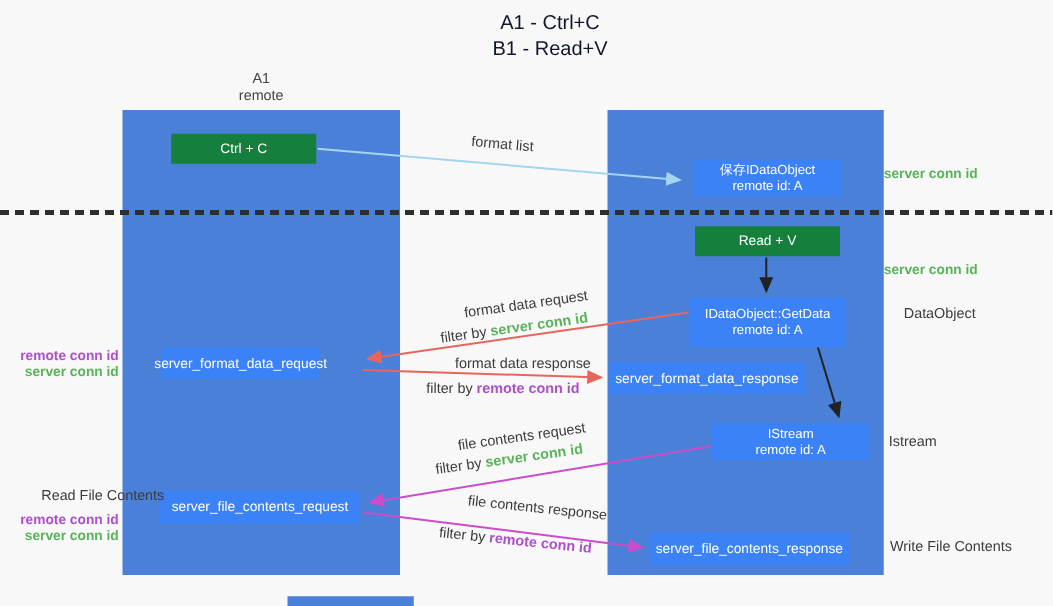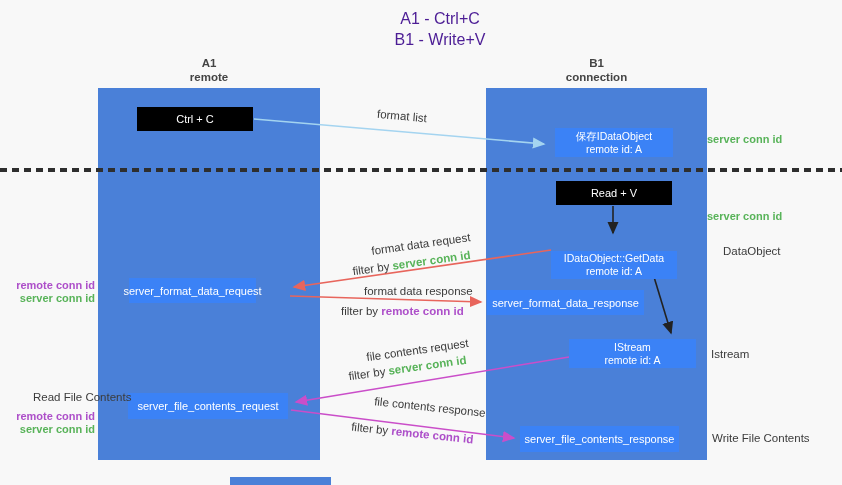--- a/index.html
+++ b/index.html
@@ -3,56 +3,52 @@
 <meta charset="utf-8">
 <style>
   html,body{margin:0;padding:0;}
   .canvas{
     position:relative;width:842px;height:485px;overflow:hidden;
     background:#f8f8f8;
     font-family:"Liberation Sans","DejaVu Sans",sans-serif;
     color:#3b3b3b;
   }
   .title{position:absolute;left:340px;top:8px;width:200px;text-align:center;
-    font-size:16px;line-height:21px;color:#4c1d95;}
-  .col-header{position:absolute;top:56px;text-align:center;font-size:11.5px;line-height:14px;color:#444;font-weight:bold;}
+    font-size:16px;line-height:21px;color:#0f172a;}
+  .col-header{position:absolute;top:56px;text-align:center;font-size:11.5px;line-height:14px;color:#444;}
   .lifeline{position:absolute;top:88px;height:372px;background:#4a80d8;}
   .dotted{position:absolute;left:0;top:168px;width:842px;height:4px;
     background:repeating-linear-gradient(90deg,#2e2e2e 0 7px,transparent 7px 12px);}
   .box{position:absolute;display:flex;flex-direction:column;align-items:center;justify-content:center;
     text-align:center;color:#fff;}
   .box.single{font-size:11px;}
   .box.double{font-size:10.5px;line-height:13px;}
-  .green{background:#000000;}
+  .green{background:#15803d;}
   .orange{background:#3b82f6;}
   .lbl{position:absolute;font-size:11.5px;color:#3b3b3b;white-space:nowrap;}
   .lbl.b{font-weight:bold;font-size:11px;}
   .green-t{color:#58b359;font-weight:bold;}
   .purple-t{color:#ad4fc9;font-weight:bold;}
   .ra{text-align:right;}
   .arrows{position:absolute;left:0;top:0;pointer-events:none;}
   .bottom-bar{position:absolute;left:230px;top:477px;width:101px;height:8px;background:#4a80d8;}
 </style>
 </head>
 <body>
 
 <div class="canvas">
 
   <div class="title">
     <div>A1 - Ctrl+C</div>
-    <div>B1 - Write+V</div>
+    <div>B1 - Read+V</div>
   </div>
 
   <div class="col-header" style="left:98px;width:222px;">
     <div>A1</div>
     <div>remote</div>
-  </div>
-  <div class="col-header" style="left:486px;width:221px;">
-    <div>B1</div>
-    <div>connection</div>
   </div>
 
   <div class="lifeline" style="left:98px;width:222px;"></div>
   <div class="lifeline" style="left:486px;width:221px;"></div>
 
   <div class="dotted"></div>
 
   <svg class="arrows" width="842" height="485">
     <defs>
       <marker id="m-blue" markerWidth="9" markerHeight="8" refX="7" refY="3.5" orient="auto">
@@ -80,21 +76,21 @@
   <div class="box single green" style="left:137px;top:107px;width:116px;height:24px;">
     <span>Ctrl + C</span>
   </div>
   <div class="box double orange" style="left:555px;top:128px;width:118px;height:29px;">
     <span>保存IDataObject</span>
     <span>remote id: A</span>
   </div>
   <div class="box single green" style="left:556px;top:181px;width:116px;height:24px;">
     <span>Read + V</span>
   </div>
-  <div class="box double orange" style="left:551px;top:251px;width:126px;height:28px;">
+  <div class="box double orange" style="left:551px;top:238px;width:126px;height:40px;">
     <span>IDataObject::GetData</span>
     <span>remote id: A</span>
   </div>
   <div class="box double orange" style="left:569px;top:339px;width:127px;height:29px;">
     <span>IStream</span>
     <span>remote id: A</span>
   </div>
   <div class="box single orange" style="left:129px;top:278px;width:127px;height:25px;">
     <span>server_format_data_request</span>
   </div>

